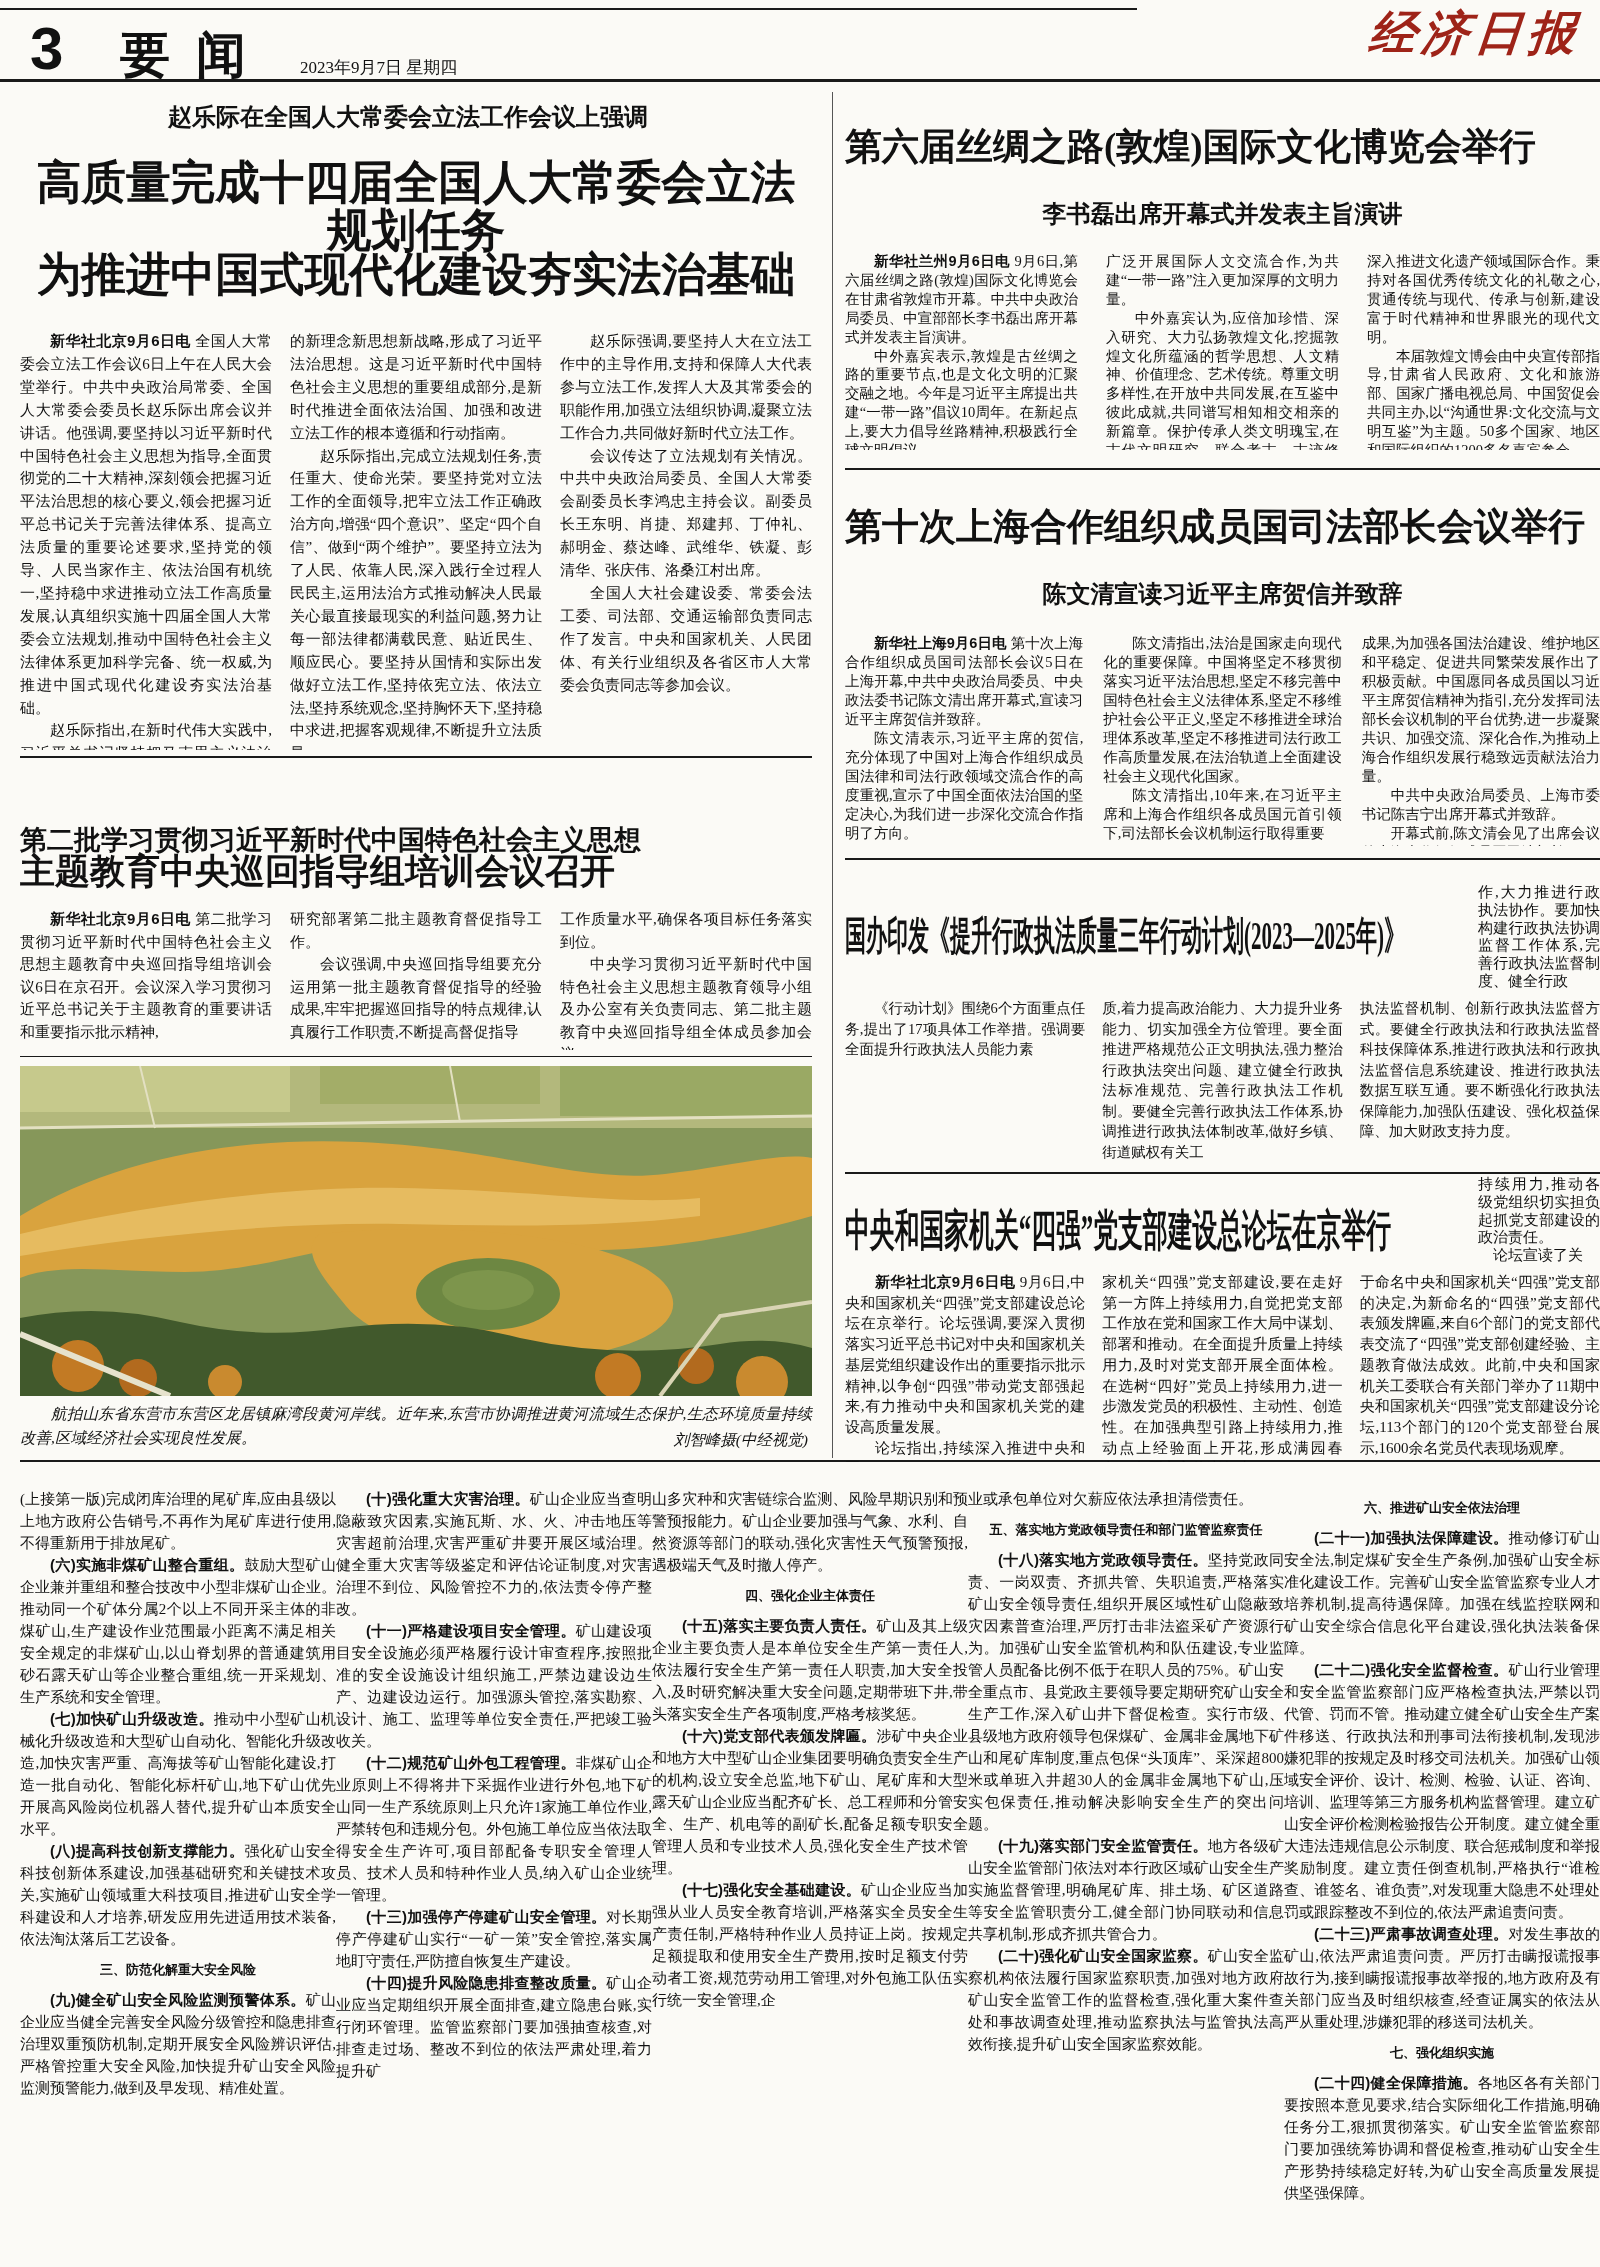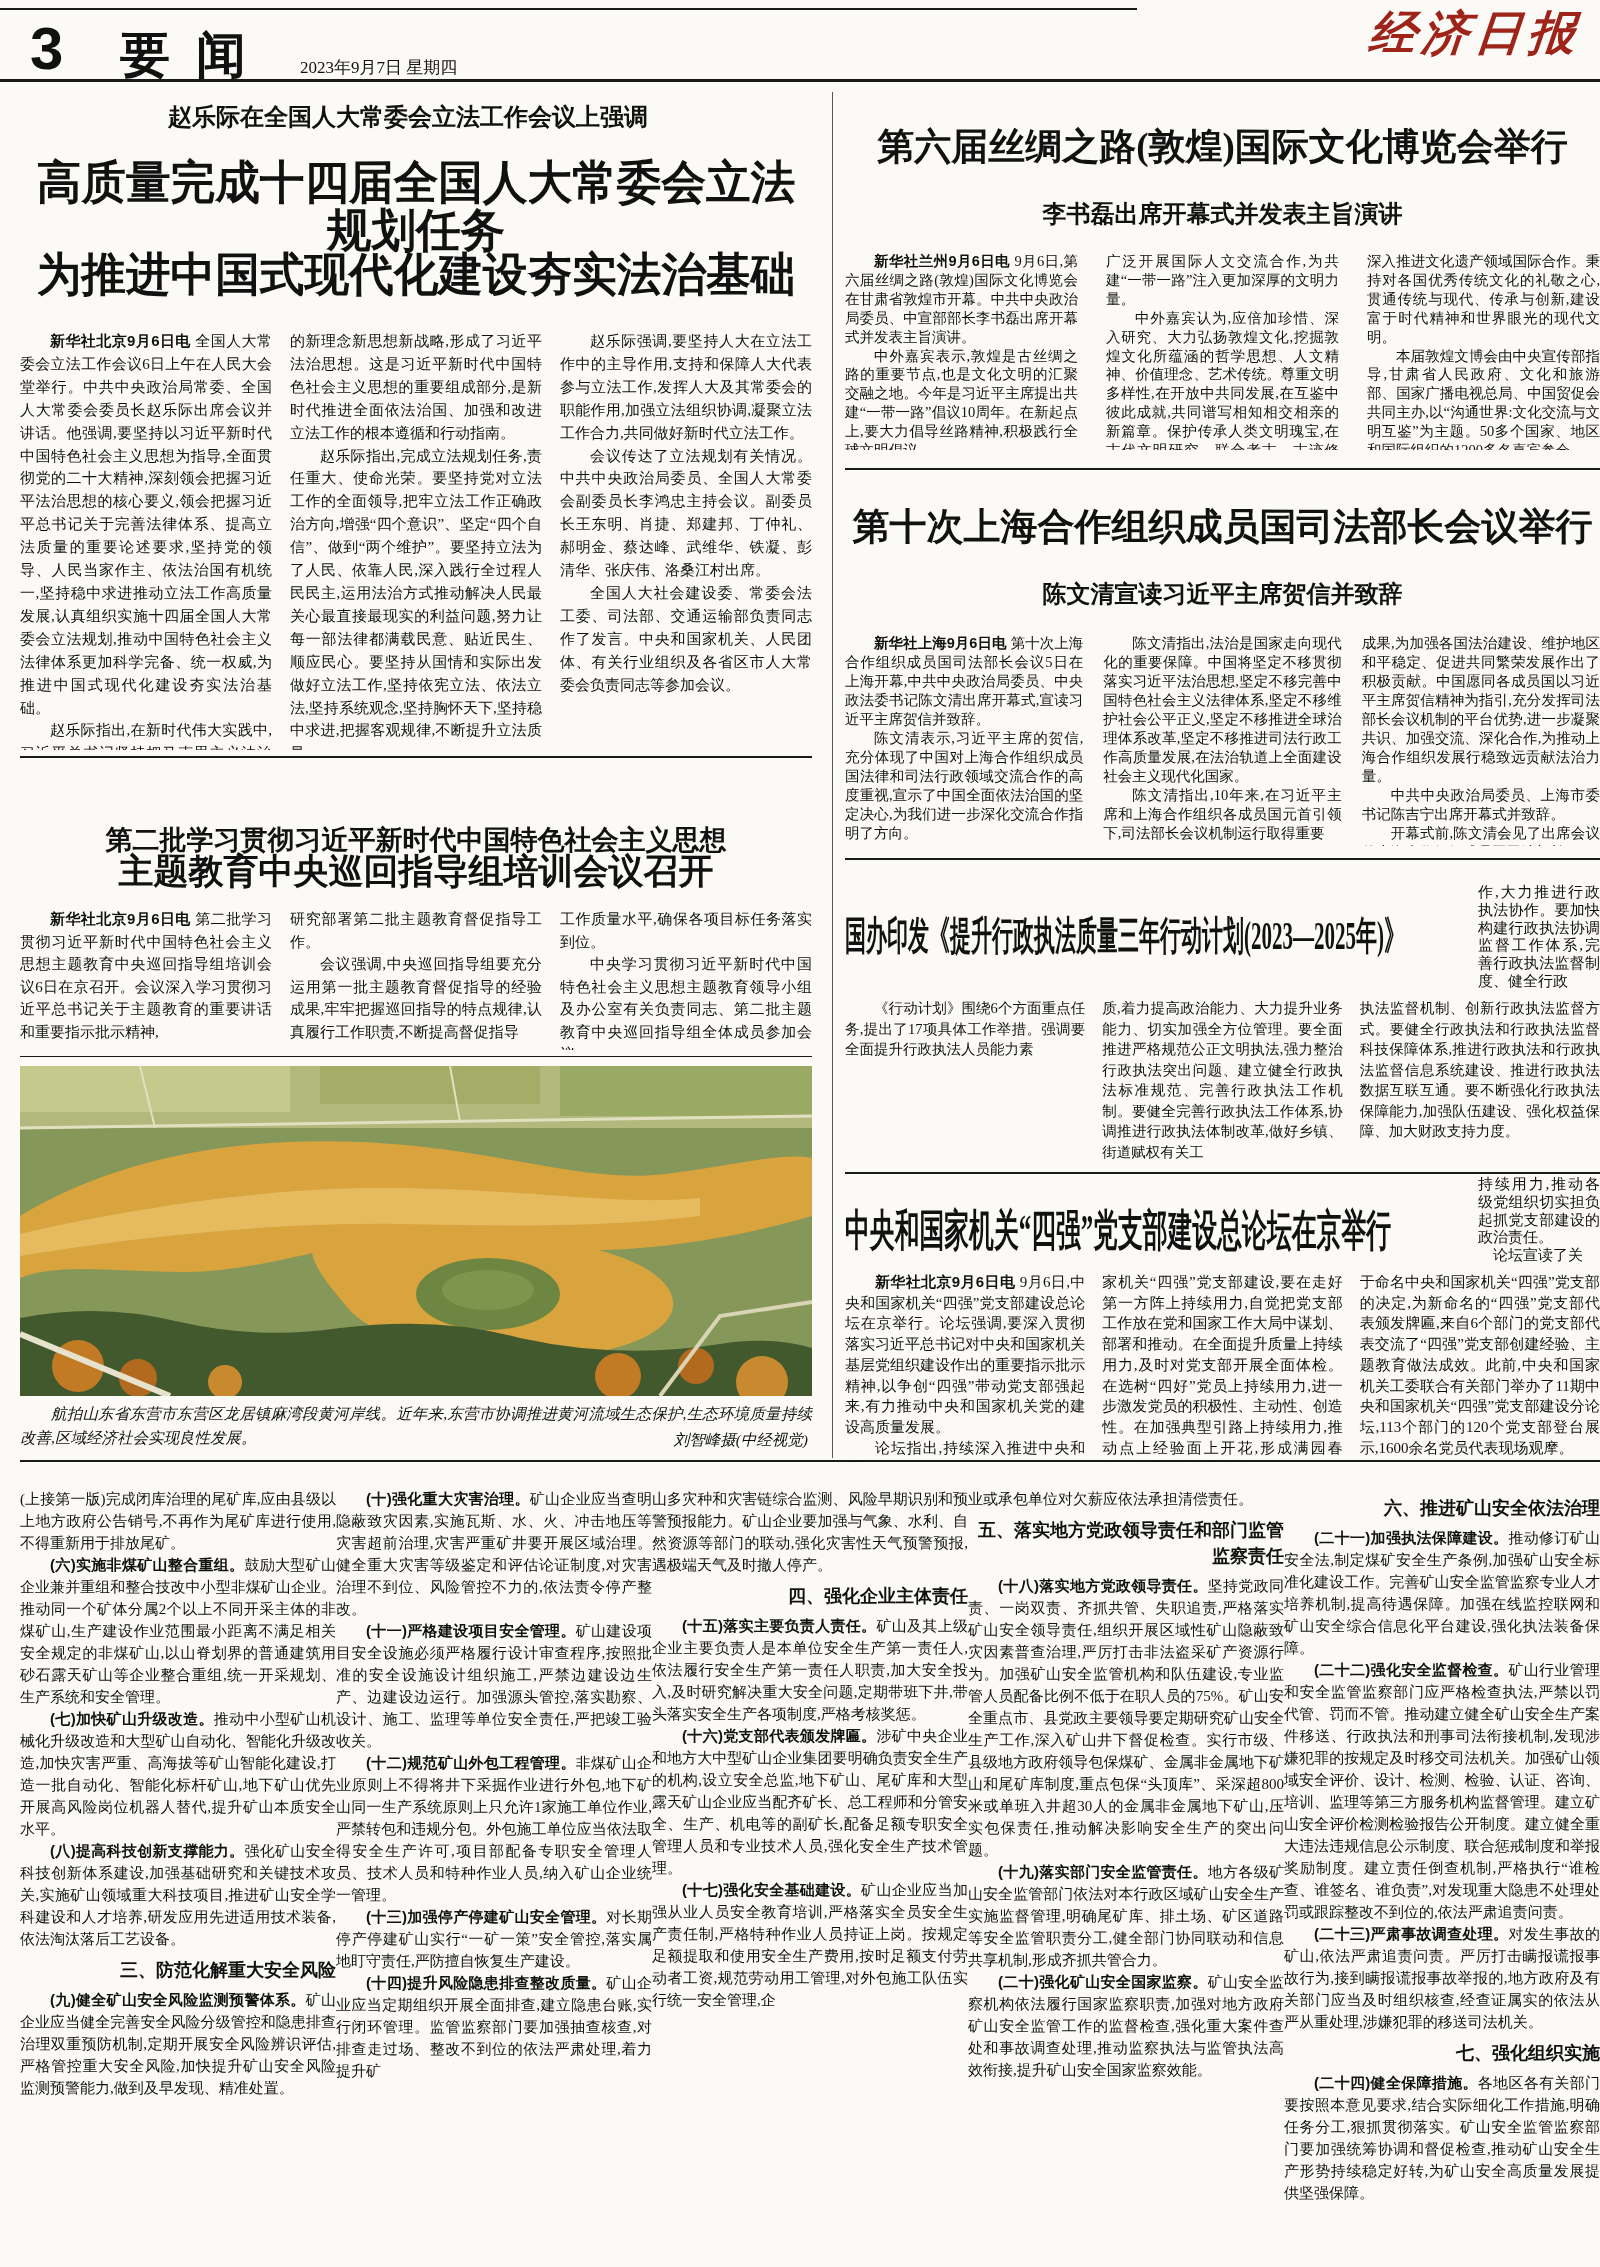--- a/index.html
+++ b/index.html
@@ -11,21 +11,21 @@
   #page-no{left:30px;top:14px;font-size:60px;font-weight:900;font-family:"Liberation Sans",sans-serif;}
   #section-title{left:120px;top:22px;font-size:50px;font-weight:900;letter-spacing:26px;font-family:"Liberation Sans",sans-serif;}
   #date-line{left:300px;top:56px;font-size:17px;}
   #masthead{left:1350px;top:2px;width:250px;text-align:center;font-size:47px;font-weight:bold;font-style:italic;
             color:#9e2318;letter-spacing:6px;transform:skewX(-5deg);}
   
   .kicker{left:12px;top:101px;width:792px;text-align:center;font-size:24px;font-weight:bold;
           font-family:"Liberation Sans",sans-serif;}
   .main-h{left:20px;width:792px;text-align:center;font-size:46px;line-height:1.05;font-weight:900;
           font-family:"Liberation Sans",sans-serif;transform:scaleX(.97);}
-  .serif-h{font-weight:900;text-align:center;}
+  .serif-h{font-weight:900;}
   .sub-h{font-weight:bold;text-align:center;}
   
   .art-body{position:absolute;display:flex;overflow:hidden;text-align:justify;}
   .art-body .col{flex:1 1 0;}
   .col p{margin:0;text-indent:2em;}
   .col p.cont{text-indent:0;}
   .col b{font-family:"Liberation Sans",sans-serif;font-weight:bold;}
   .lead-body{left:20px;top:330px;width:792px;height:420px;gap:18px;font-size:15px;line-height:22.9px;}
   .train-body{left:20px;top:908px;width:792px;height:142px;gap:18px;font-size:15px;line-height:22.5px;}
   .silk-body{left:845px;top:252px;width:755px;height:198px;gap:28px;font-size:14.5px;line-height:18.9px;}
@@ -37,22 +37,22 @@
   .side-col p + p{text-indent:1em;}
   
   #photo-box{left:20px;top:1066px;width:792px;height:330px;overflow:hidden;background:#7d8f51;}
   #caption-box{left:20px;top:1402px;width:792px;height:52px;font-size:15.5px;font-style:italic;line-height:24px;
                text-align:justify;text-indent:2em;}
   #photo-credit{position:absolute;right:4px;bottom:2px;font-style:italic;background:#fbfaf6;padding-left:8px;}
   
   #doc{left:20px;top:1488px;width:1580px;height:770px;display:flex;overflow:hidden;
        font-size:15px;line-height:22px;text-align:justify;}
   #doc .col{flex:1 1 0;}
-  .sec-h{font-family:Liberation Serif, serif;font-weight:bold;font-size:18px;line-height:26px;
-         text-align:right;margin:7px 0 6px 0;}
+  .sec-h{font-family:Liberation Serif, serif;font-weight:bold;font-size:13px;line-height:26px;
+         text-align:center;margin:7px 0 6px 0;}
 </style>
 </head>
 <body>
 
 <div class="rule" style="left:0;top:8px;width:1137px;height:2px;"></div>
 <div class="abs" id="page-no">3</div>
 <div class="abs" id="section-title">要闻</div>
 <div class="abs" id="date-line">2023年9月7日 星期四</div>
 <div class="abs" id="masthead">经济日报</div>
 <div class="rule" style="left:0;top:79px;width:1600px;height:3px;"></div>

